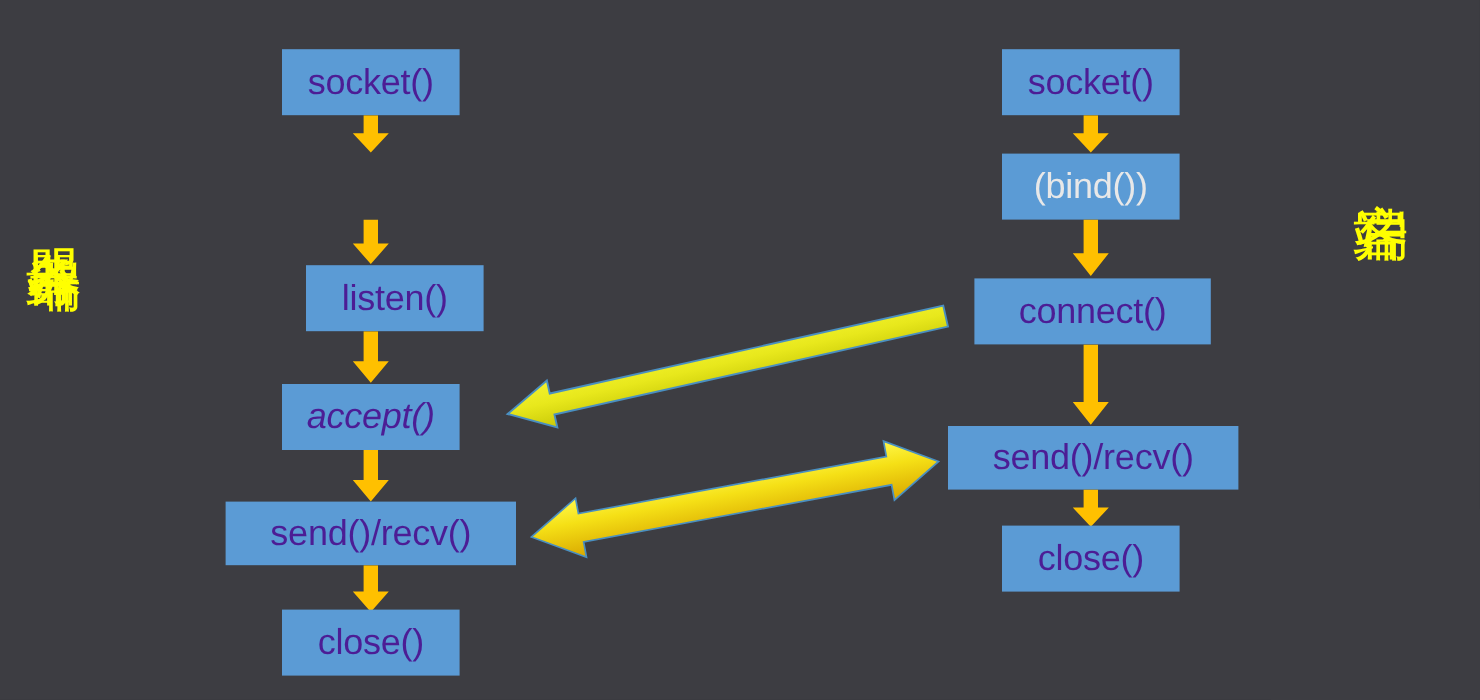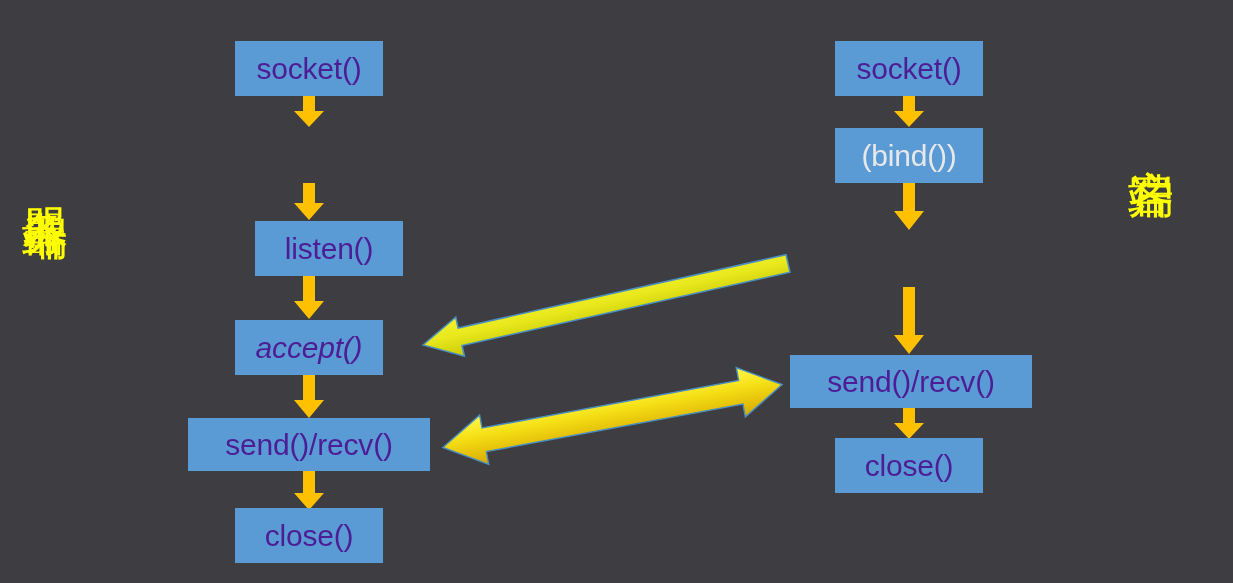--- a/index.html
+++ b/index.html
@@ -113,20 +113,21 @@
   </div>
 
   <div class="node light-text" style="left:835px; top:128px; width:148px; height:55px;">(bind())</div>
 
   <div class="vstep" style="left:892px; top:183px; width:34px; height:48px;">
     <svg width="34" height="48" viewBox="0 0 34 48">
       <polygon points="11,0 23,0 23,28 32,28 17,47 2,28 11,28" fill="#ffc000"></polygon>
     </svg>
   </div>
 
+  <div class="node" style="left:812px; top:232px; width:197px; height:55px;">connect()</div>
 
   <div class="vstep" style="left:892px; top:287px; width:34px; height:68px;">
     <svg width="34" height="68" viewBox="0 0 34 68">
       <polygon points="11,0 23,0 23,48 32,48 17,67 2,48 11,48" fill="#ffc000"></polygon>
     </svg>
   </div>
 
   <div class="node" style="left:790px; top:355px; width:242px; height:53px;">send()/recv()</div>
 
   <div class="vstep" style="left:892px; top:408px; width:34px; height:32px;">

